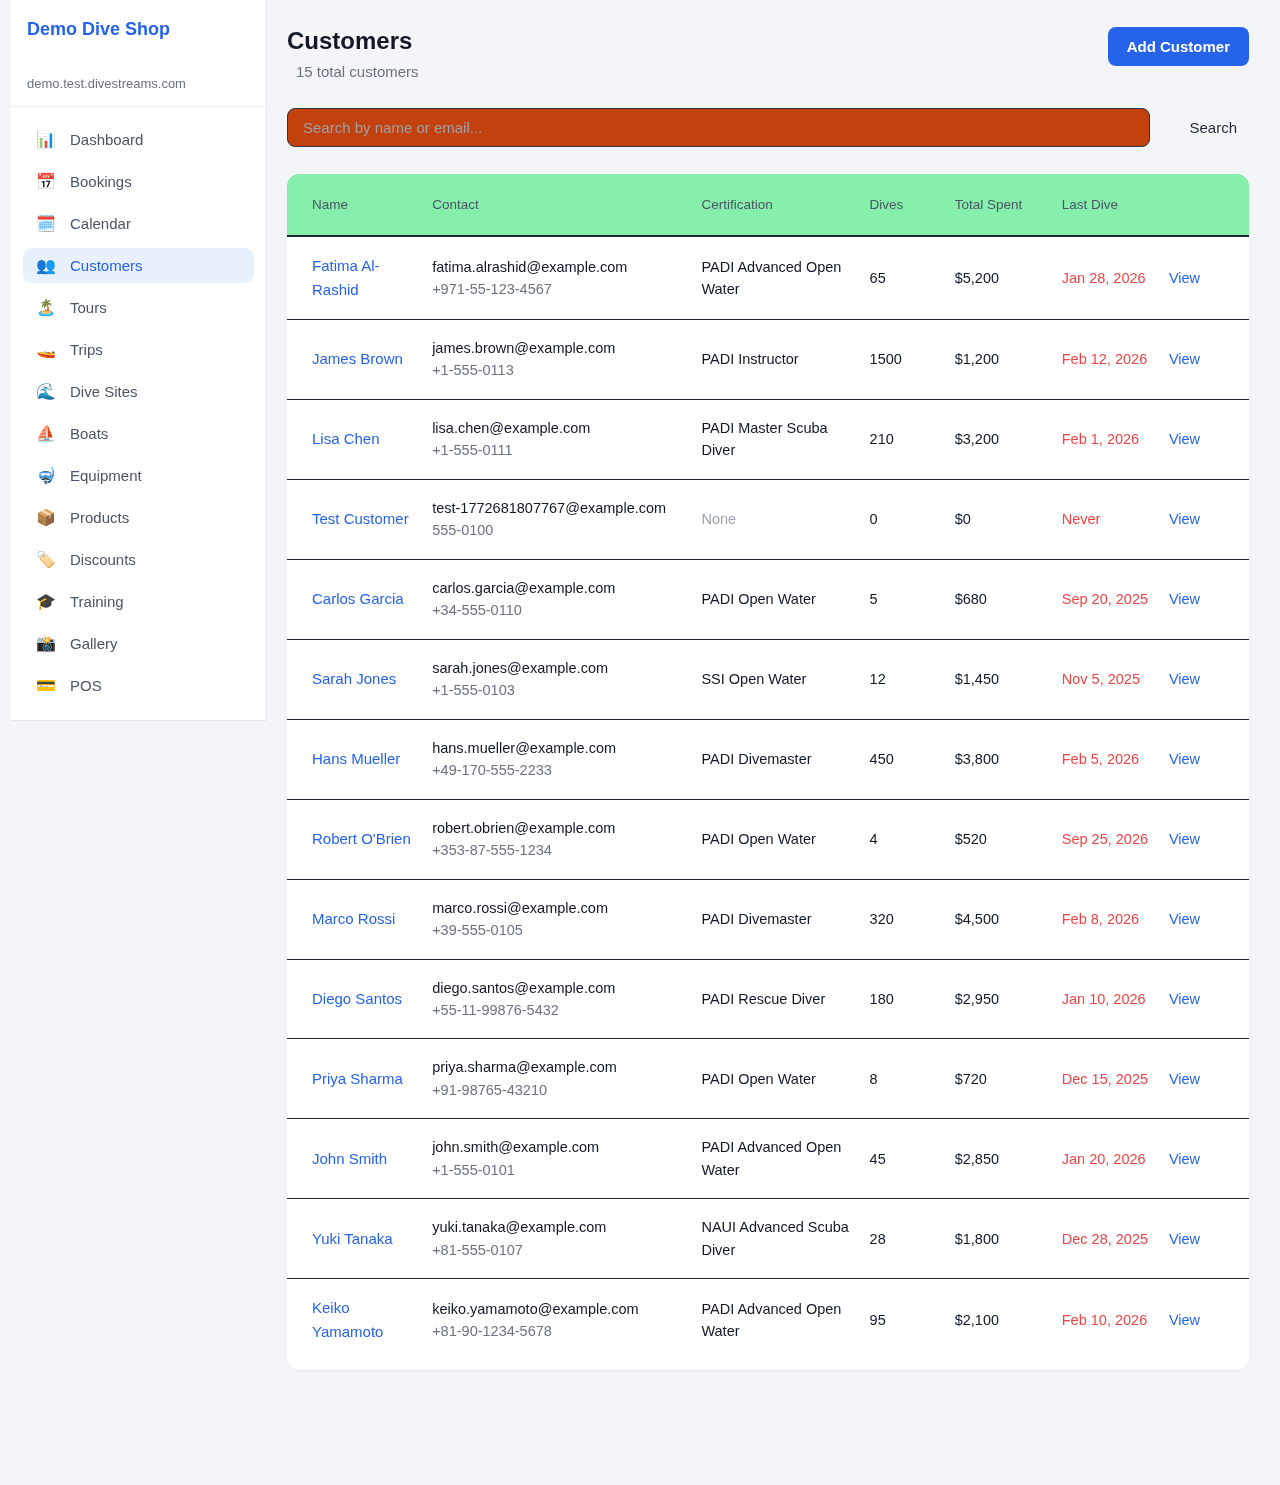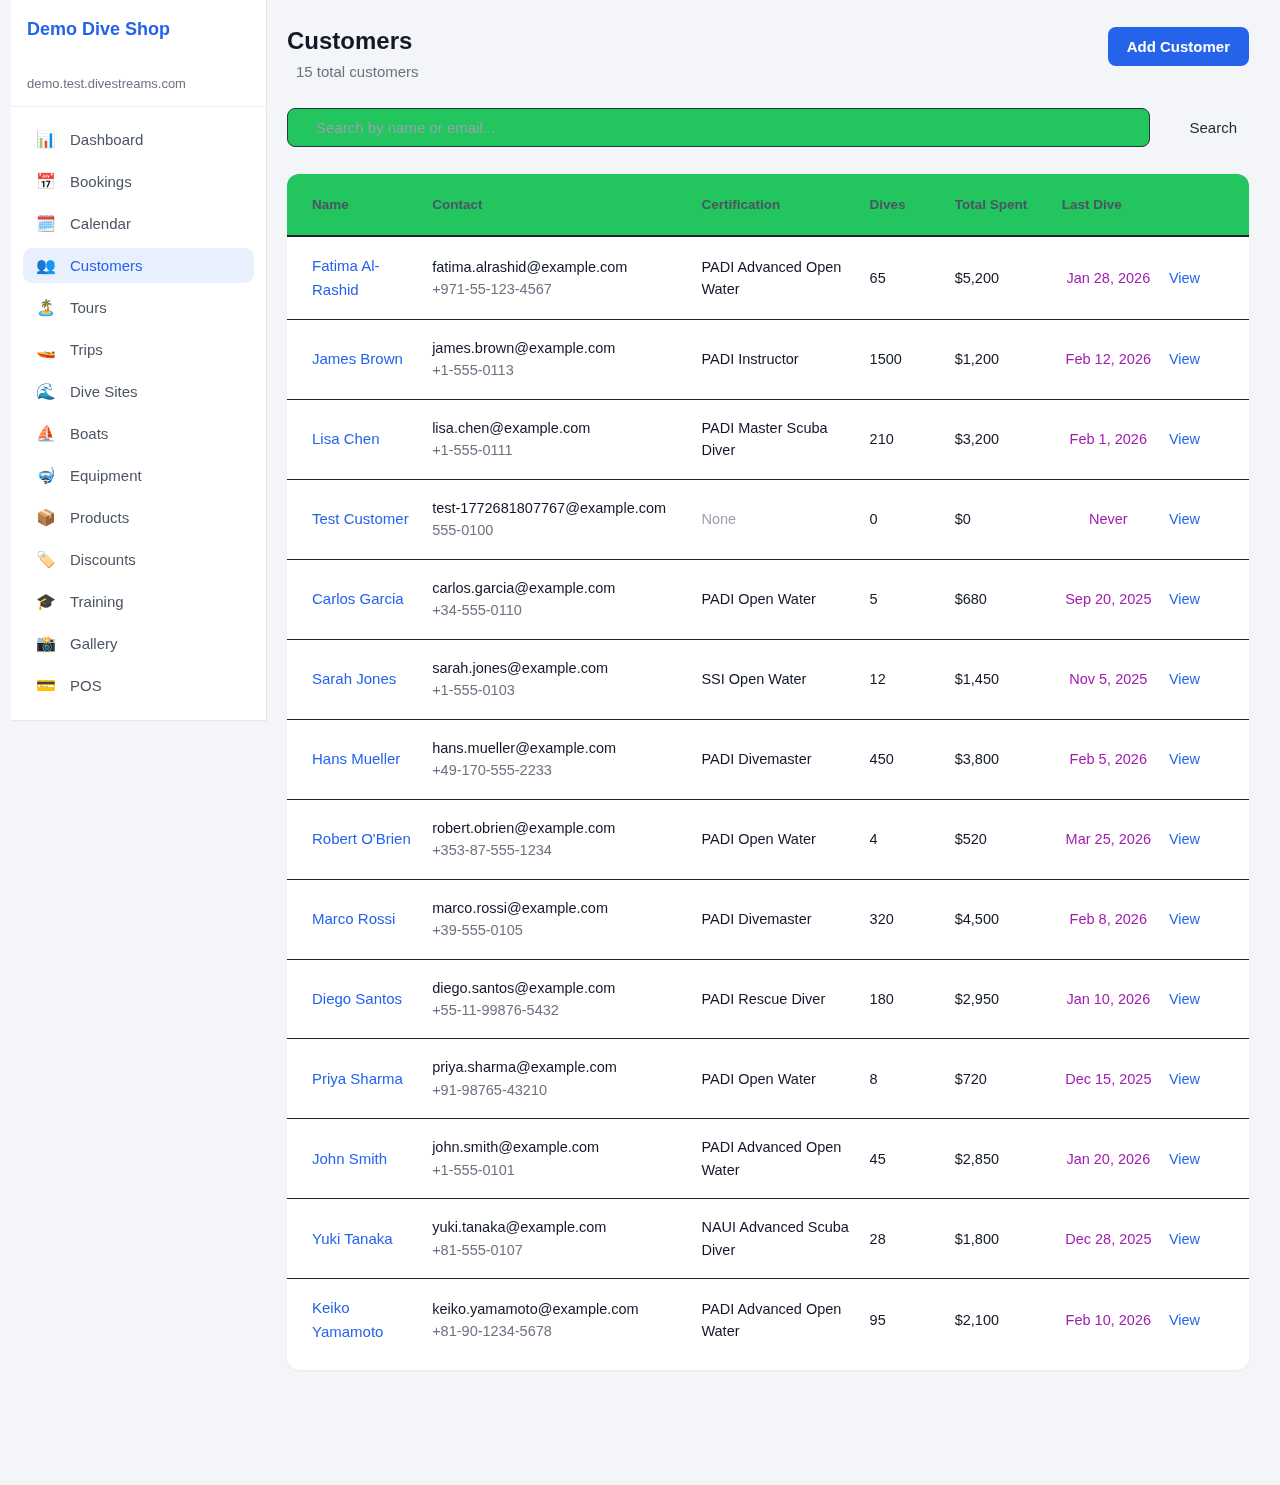--- a/index.html
+++ b/index.html
@@ -52,58 +52,58 @@
   .page-head { display: flex; justify-content: space-between; align-items: flex-start; }
   .page-title { font-size: 24px; font-weight: bold; color: #111827; }
   .page-subtitle { font-size: 15px; color: #6b7280; margin-top: 8px; margin-left: 9px; }
   .add-btn {
     background: #2563eb; color: #ffffff; border: none; cursor: pointer;
     font-family: inherit; font-size: 15px; font-weight: bold;
     padding: 11px 19px; border-radius: 8px;
   }
   .search-row { display: flex; align-items: center; margin-top: 28px; }
   .search-input {
-    flex: 1; height: 39px; background: #22c55e;
+    flex: 1; height: 39px; background: #c2410c;
     border: 1.5px solid #2b3545; border-radius: 8px;
-    padding: 0 28px; font-family: inherit; font-size: 15px; color: #111827;
+    padding: 0 15px; font-family: inherit; font-size: 15px; color: #111827;
   }
   .search-input::placeholder { color: #9aa1ad; }
   .search-btn {
     background: none; border: none; cursor: pointer; font-family: inherit;
     font-size: 15px; color: #1f2937; margin-left: 27px; padding: 8px 12px;
   }
   
   .card {
     margin-top: 27px; background: #ffffff; border-radius: 12px;
     overflow: hidden; box-shadow: 0 1px 2px rgba(16,24,40,0.06);
   }
   table { width: 100%; border-collapse: collapse; table-layout: fixed; }
   col.c-name { width: 145px; } col.c-contact { width: 269px; }
   col.c-cert { width: 168px; } col.c-dives { width: 85px; }
   col.c-spent { width: 107px; } col.c-last { width: 107px; }
   col.c-view { width: 80px; }
   thead th {
-    background: #22c55e; text-align: left; font-weight: bold;
+    background: #86efac; text-align: left; font-weight: normal;
     color: #4b5563; font-size: 13.5px; line-height: 1.45;
     padding: 12px 14px 12px 0; vertical-align: middle;
     border-bottom: 2px solid #1c2432; height: 62px;
   }
   th:first-child, td:first-child { padding-left: 25px; }
   tbody td {
     padding: 17px 14px 17px 0; vertical-align: middle;
     font-size: 14.5px; color: #111827; line-height: 1.55;
     word-wrap: break-word; overflow-wrap: break-word;
   }
   tbody tr + tr td { border-top: 1px solid #1c2432; }
   tbody tr:last-child td { padding-bottom: 26px; }
   .name-link { color: #2563eb; font-size: 15px; text-decoration: none; cursor: pointer; line-height: 1.6; display: inline-block; }
   .email { color: #111827; display: block; }
   .phone { color: #6b7280; display: block; }
   .cert.muted { color: #9ca3af; }
-  .lastdive { color: #a21caf; text-align: center; }
+  .lastdive { color: #ef4444; }
   .view-link { color: #2563eb; text-decoration: none; cursor: pointer; }
 </style>
 </head>
 <body>
 
 <aside class="sidebar">
   <div class="brand">
     <div class="brand-name">Demo Dive Shop</div>
     <div class="brand-domain">demo.test.divestreams.com</div>
   </div>
@@ -310,21 +310,21 @@
 
   <tr>
     <td><a class="name-link">Robert O'Brien</a></td>
     <td>
       <span class="email">robert.obrien@example.com</span>
       <span class="phone">+353-87-555-1234</span>
     </td>
     <td class="cert">PADI Open Water</td>
     <td>4</td>
     <td>$520</td>
-    <td class="lastdive">Mar 25, 2026</td>
+    <td class="lastdive">Sep 25, 2026</td>
     <td><a class="view-link">View</a></td>
   </tr>
 
   <tr>
     <td><a class="name-link">Marco Rossi</a></td>
     <td>
       <span class="email">marco.rossi@example.com</span>
       <span class="phone">+39-555-0105</span>
     </td>
     <td class="cert">PADI Divemaster</td>

